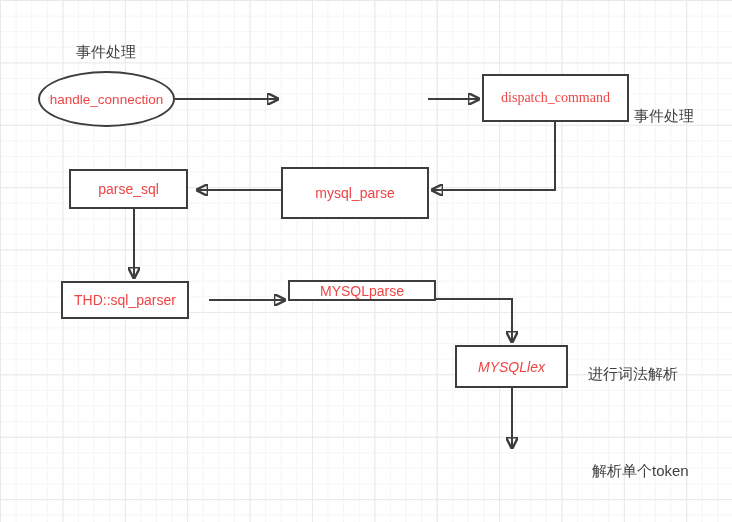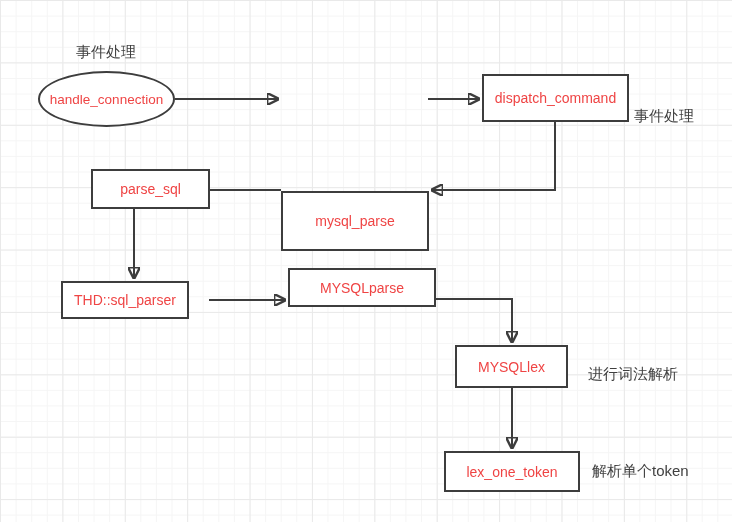--- a/index.html
+++ b/index.html
@@ -60,33 +60,32 @@
     <path d="M281,190 L197,190" marker-end="url(#arrow)"></path>
     <path d="M134,209 L134,278" marker-end="url(#arrow)"></path>
     <path d="M209,300 L285,300" marker-end="url(#arrow)"></path>
     <path d="M436,299 L512,299 L512,342" marker-end="url(#arrow)"></path>
     <path d="M512,388 L512,448" marker-end="url(#arrow)"></path>
   </svg>
 
   <div class="node ellipse" style="left:38px;top:71px;width:137px;height:56px;">handle_connection</div>
 
 
-  <div class="node" style="left:482px;top:74px;width:147px;height:48px;">dispatch_command</div>
+  <div class="node" style="left:482px;top:74px;width:147px;height:48px;font-family:Liberation Serif, serif;">dispatch_command</div>
 
-  <div class="node" style="left:281px;top:167px;width:148px;height:60px;margin-top:24px;">mysql_parse</div>
+  <div class="node" style="left:281px;top:167px;width:148px;height:52px;">mysql_parse</div>
 
-  <div class="node" style="left:91px;top:169px;width:119px;height:40px;">parse_sql</div>
+  <div class="node" style="left:69px;top:169px;width:119px;height:40px;">parse_sql</div>
 
   <div class="node" style="left:61px;top:281px;width:128px;height:38px;">THD::sql_parser</div>
 
-  <div class="node" style="left:288px;top:268px;width:148px;height:39px;">MYSQLparse</div>
+  <div class="node" style="left:288px;top:280px;width:148px;height:21px;">MYSQLparse</div>
 
-  <div class="node" style="left:455px;top:345px;width:113px;height:43px;">MYSQLlex</div>
+  <div class="node" style="left:455px;top:345px;width:113px;height:43px;font-style:italic;">MYSQLlex</div>
 
-  <div class="node" style="left:444px;top:451px;width:136px;height:41px;">lex_one_token</div>
 
   <div class="annotation" style="left:76px;top:44px;">事件处理</div>
 
   <div class="annotation" style="left:634px;top:91px;margin-top:17px;">事件处理</div>
 
   <div class="annotation" style="left:588px;top:366px;">进行词法解析</div>
 
   <div class="annotation" style="left:592px;top:463px;">解析单个token</div>
 
 </div>

